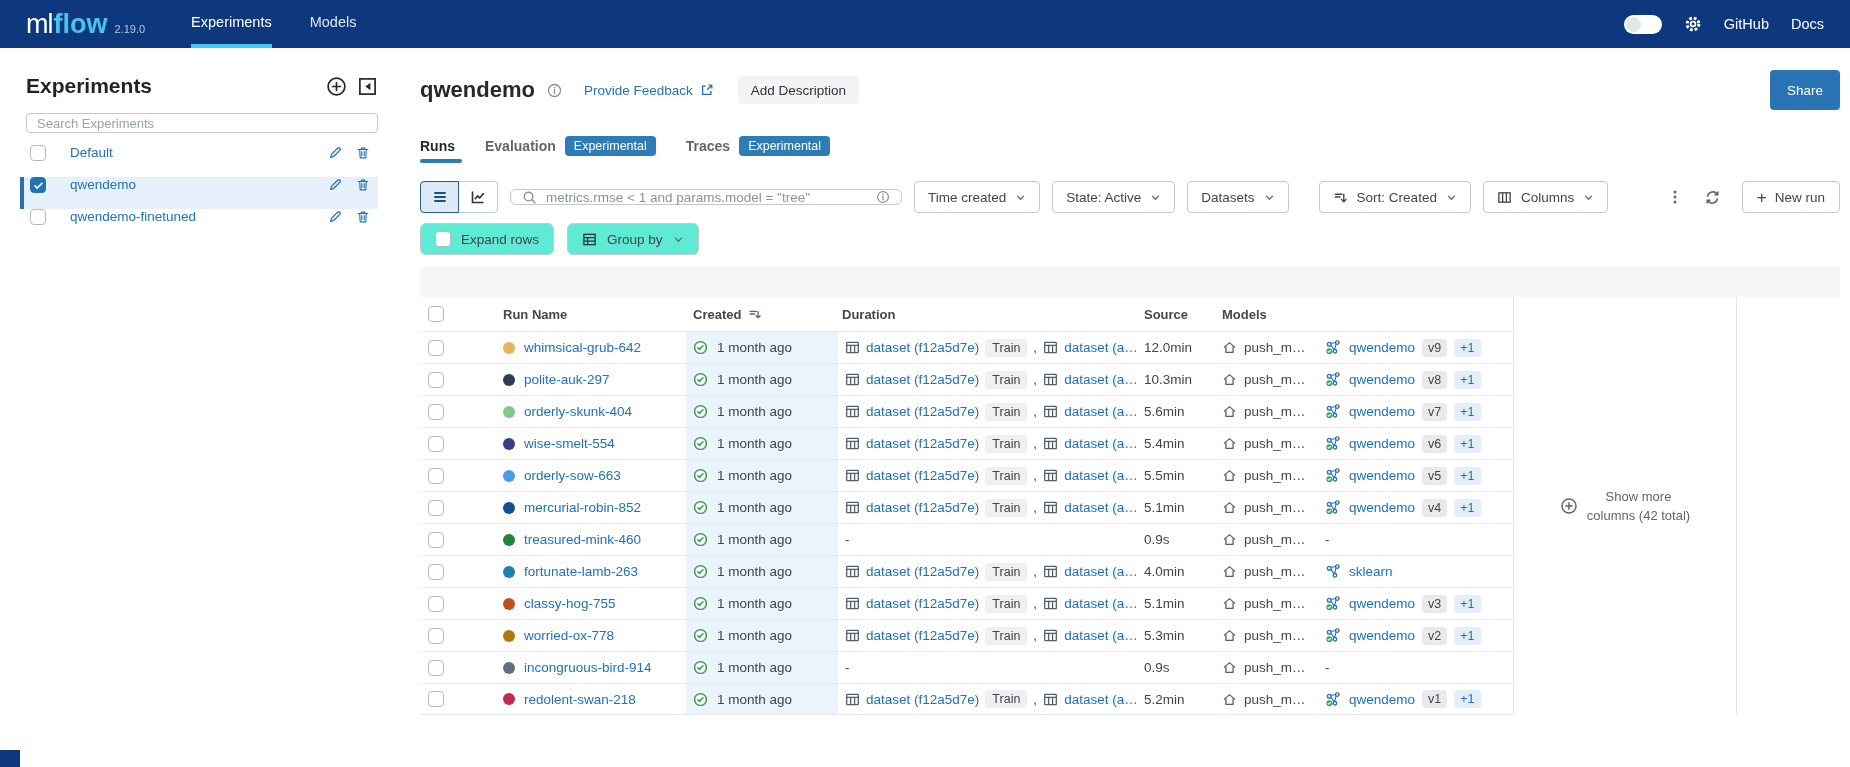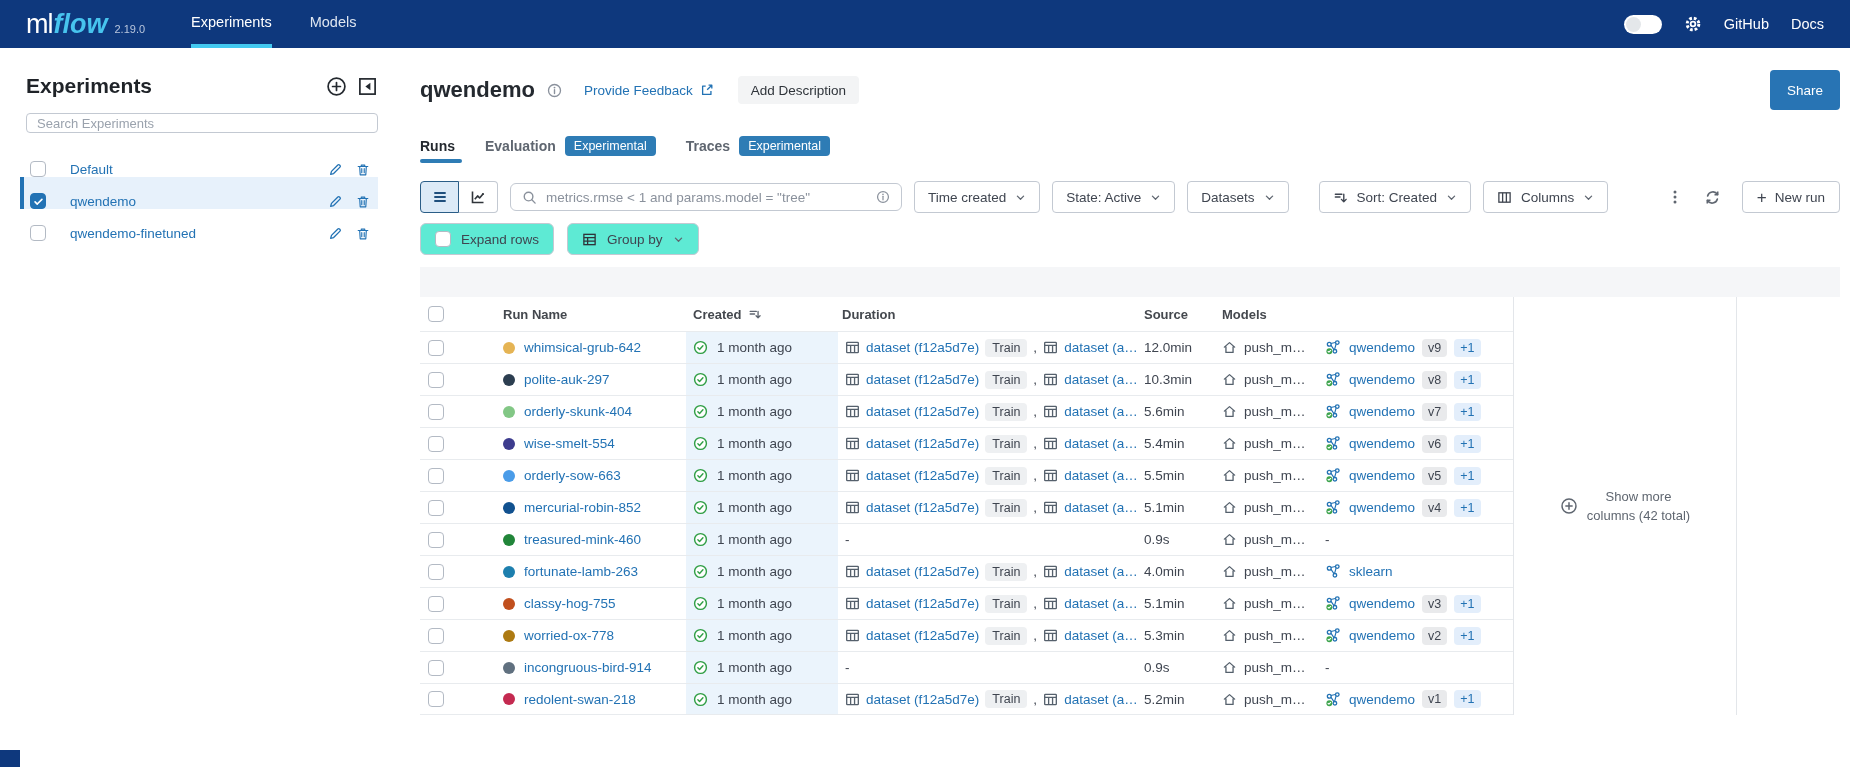--- a/index.html
+++ b/index.html
@@ -4,21 +4,21 @@
 <style>
   * { margin:0; padding:0; box-sizing:border-box; }
   html,body { width:1850px; height:767px; background:#fff; overflow:hidden;
     font-family:"Liberation Sans","DejaVu Sans",sans-serif; }
   a { text-decoration:none; cursor:pointer; }
 
   
   .navbar { height:48px; background:#0e387d; display:flex; align-items:center; padding:0 26px; }
   .logo { display:flex; align-items:baseline; cursor:pointer; }
   .logo-ml { font-weight:normal; font-size:27px; color:#fff; letter-spacing:-1px; }
-  .logo-flow { font-style:italic; font-weight:bold; font-size:27px; color:#47c4ee; margin-left:1px; }
+  .logo-flow { font-weight:bold; font-size:27px; color:#47c4ee; margin-left:1px; }
   .logo-version { font-size:11px; color:#b9c6dd; margin-left:7px; }
   .nav-tabs { display:flex; margin-left:46px; height:48px; }
   .nav-tab { line-height:44px; height:48px; margin-right:38px; font-size:14.5px; color:#dfe6f0; cursor:pointer; }
   .nav-tab.active { color:#fff; border-bottom:4px solid #43c9f0; }
   .nav-right { margin-left:auto; display:flex; align-items:center; gap:22px; }
   .toggle-pill { width:38px; height:19px; background:#fff; border-radius:10px; position:relative; cursor:pointer; }
   .toggle-knob { position:absolute; left:2px; top:2px; width:15px; height:15px; border-radius:50%; background:#e4e7ea; }
   .nav-link { color:#fff; font-size:14.5px; cursor:pointer; }
 
   
@@ -27,21 +27,21 @@
   
   .sidebar { width:400px; flex-shrink:0; padding:26px 22px 0 26px; }
   .sb-head { display:flex; align-items:center; }
   .sb-title { font-size:21px; font-weight:700; color:#1f2328; flex:1; }
   .sb-icons { display:flex; align-items:center; gap:10px; }
   .icon-btn { background:none; border:none; cursor:pointer; display:flex; align-items:center; }
   .sb-search { margin-top:15px; width:100%; height:20px; border:1px solid #c3c9d2; border-radius:4px;
     padding:0 10px; font-size:13px; color:#333; outline:none; }
   .sb-search::placeholder { color:#9aa2ad; }
   .sb-list { margin-top:12px; margin-left:-6px; }
-  .sb-item { display:flex; align-items:flex-end; height:32px; padding:0 8px 0 6px; border-left:4px solid transparent; cursor:pointer; }
+  .sb-item { display:flex; align-items:flex-start; height:32px; padding:0 8px 0 6px; border-left:4px solid transparent; cursor:pointer; }
   .sb-item.selected { background:#e7f1fb; border-left-color:#2272b4; }
   .checkbox { width:16px; height:16px; border:1px solid #b3bac4; border-radius:4px; background:#fff;
     display:inline-flex; align-items:center; justify-content:center; flex-shrink:0; cursor:pointer; }
   .checkbox.checked { background:#2272b4; border-color:#2272b4; }
   .sb-item-label { margin-left:24px; color:#2272b4; font-size:13.5px; flex:1; }
   .sb-item-icons { display:flex; align-items:center; gap:13px; }
 
   
   .main { flex:1; padding:22px 10px 0 20px; position:relative; }
   .page-head { display:flex; align-items:center; }
@@ -62,21 +62,21 @@
   .exp-badge { background:#2e7cb5; color:#fff; font-size:12.5px; font-weight:400; padding:3px 9px; border-radius:4px; }
 
   
   .toolbar { display:flex; align-items:center; margin-top:16px; gap:12px; }
   .seg { display:flex; }
   .seg-btn { width:39px; height:32px; border:1px solid #c3c9d2; background:#fff; display:flex;
     align-items:center; justify-content:center; cursor:pointer; }
   .seg-btn:first-child { border-radius:4px 0 0 4px; }
   .seg-btn:last-child { border-radius:0 4px 4px 0; border-left:none; }
   .seg-btn.active { background:#dceaf7; border:1px solid #2a5d87; }
-  .search-box { width:392px; height:28px; border:1px solid #c3c9d2; border-radius:6px; display:flex;
+  .search-box { width:392px; height:16px; border:1px solid #c3c9d2; border-radius:6px; display:flex;
     align-items:center; padding:0 11px; gap:9px; background:#fff; }
   .search-box input { flex:1; border:none; outline:none; font-size:13.5px; color:#333; background:transparent; }
   .search-box input::placeholder { color:#8a919c; }
   .drop-btn { height:32px; border:1px solid #c3c9d2; border-radius:4px; background:#fff; display:flex;
     align-items:center; gap:9px; padding:0 13px; font-size:13.5px; color:#3f4550; cursor:pointer; white-space:nowrap; }
   .drop-sort { margin-left:18px;justify-content:flex-end; }
   .toolbar-right { margin-left:auto; display:flex; align-items:center; gap:21px; }
   .new-run { height:32px; border:1px solid #c3c9d2; border-radius:4px; background:#fff; display:flex;
     align-items:center; gap:8px; padding:0 14px; font-size:13.5px; color:#3f4550; cursor:pointer; white-space:nowrap; }
   .plus-glyph { font-size:17px; color:#3f4550; line-height:1; }

